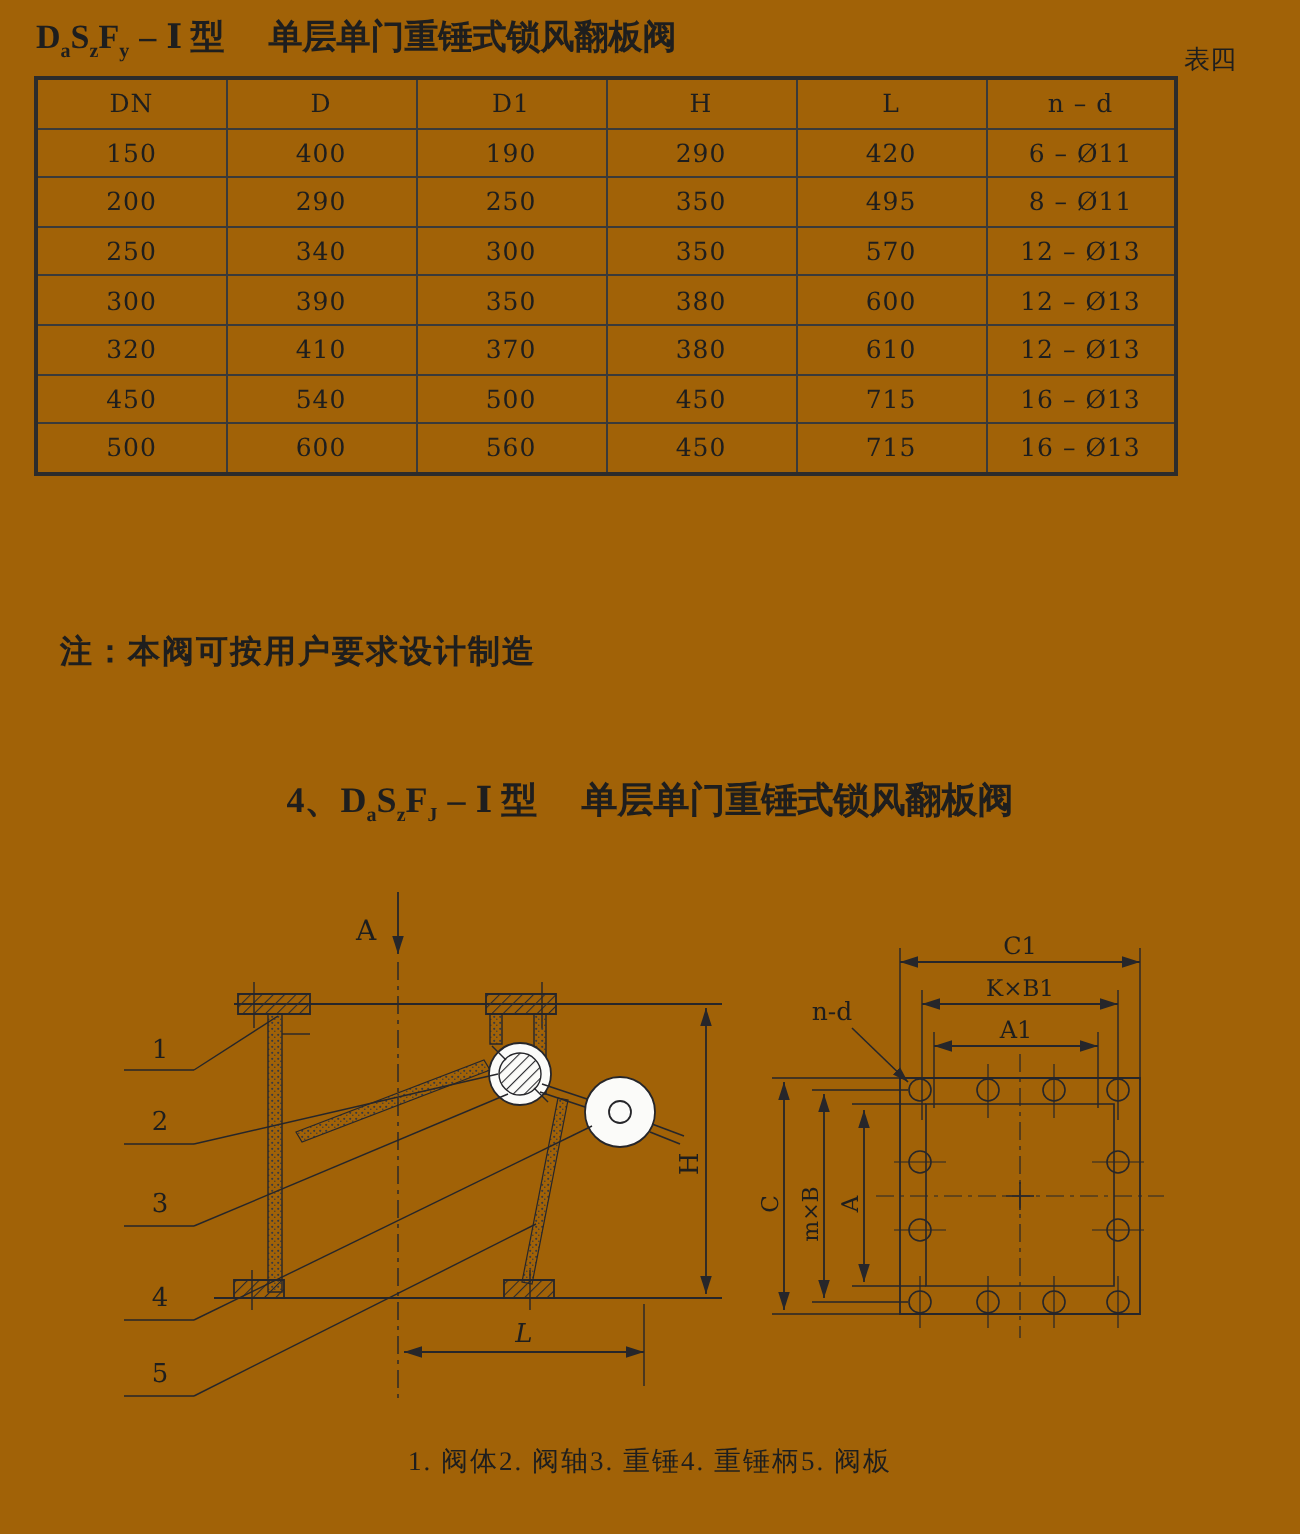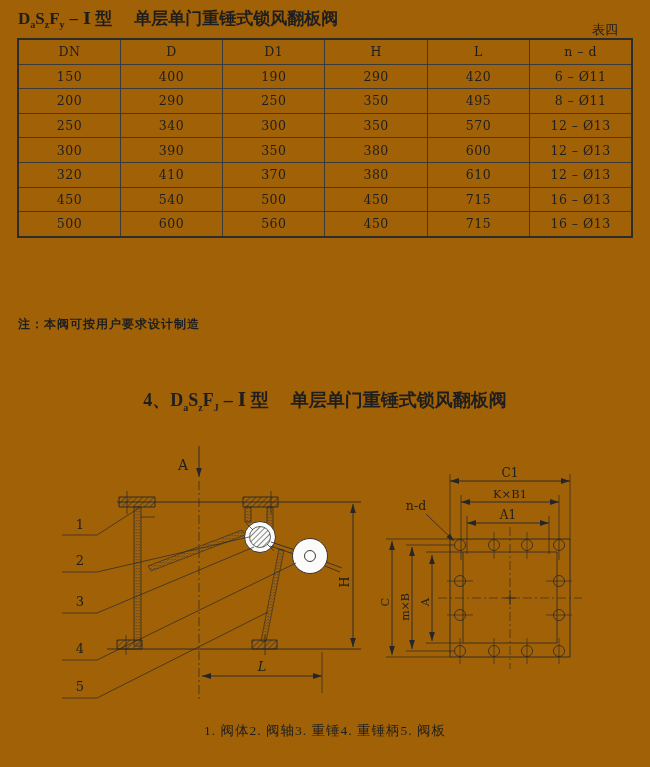--- a/index.html
+++ b/index.html
@@ -8,25 +8,25 @@
     background:#a16207;color:#1e1e1e;
     font-family:"Liberation Serif","DejaVu Serif",serif;
     overflow:hidden;
   }
   
   .title1{position:absolute;left:18px;top:7px;font-size:17px;font-weight:bold;white-space:nowrap;}
   .title1 sub,.title2 sub{font-size:10px;font-weight:bold;}
   .t-dash{margin:0 5px;}
   .t-name{margin-left:22px;}
   .table-label{position:absolute;left:592px;top:21px;font-size:13px;}
-  .note{position:absolute;left:18px;top:316px;font-size:12px;font-weight:bold;letter-spacing:1px;}
+  .note{position:absolute;left:30px;top:316px;font-size:16px;font-weight:bold;letter-spacing:1px;}
   .title2{position:absolute;left:0;top:388px;width:650px;text-align:center;font-size:18px;font-weight:bold;white-space:nowrap;}
   
   table.spec{
-    position:absolute;left:17px;top:38px;width:616px;
+    position:absolute;left:17px;top:38px;width:572px;
     border-collapse:collapse;table-layout:fixed;
     font-size:12.5px;font-family:"DejaVu Serif",serif;
   }
   table.spec th,table.spec td{
     border:1px solid #3a3a3a;height:23.6px;text-align:center;vertical-align:middle;
     font-weight:normal;padding:0;letter-spacing:0.5px;
   }
   table.spec{border:2px solid #2c2c2c;}
   
   .fig{position:absolute;left:0;top:440px;}

